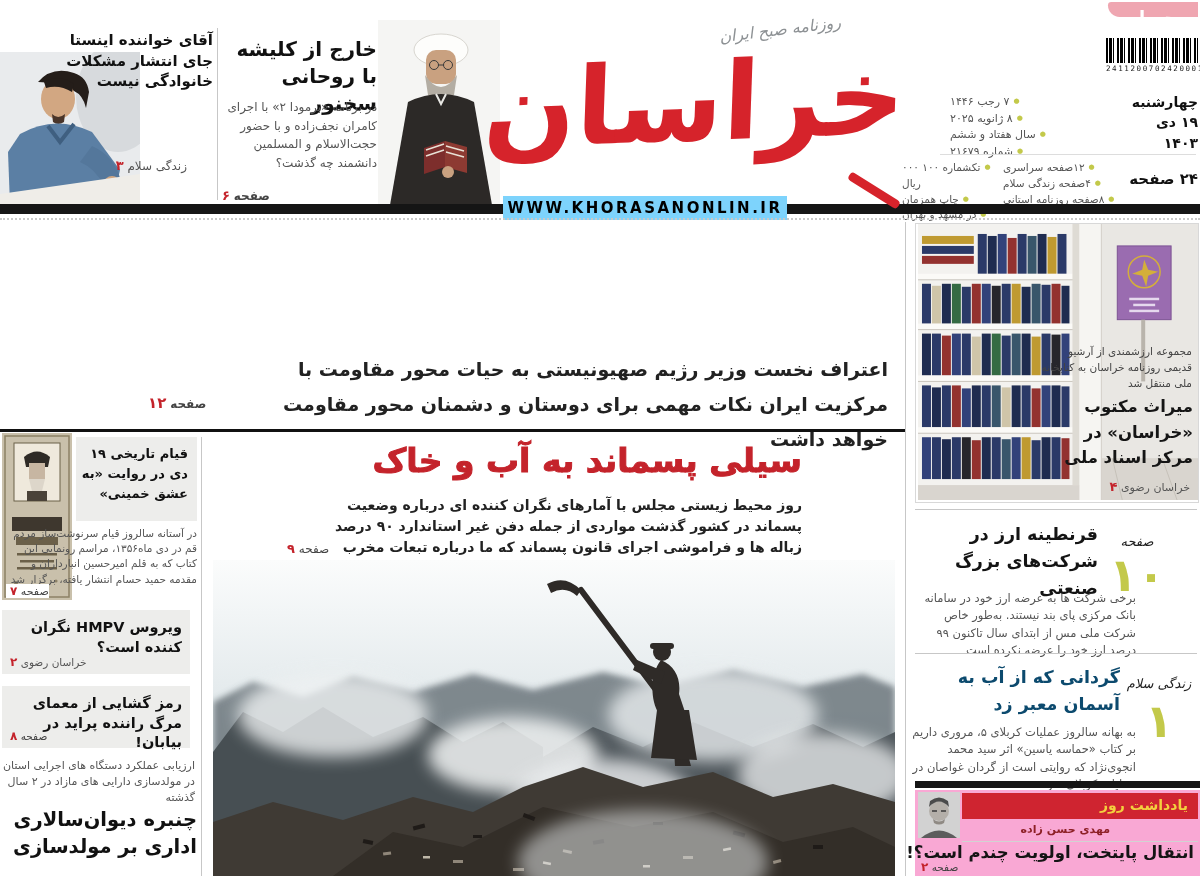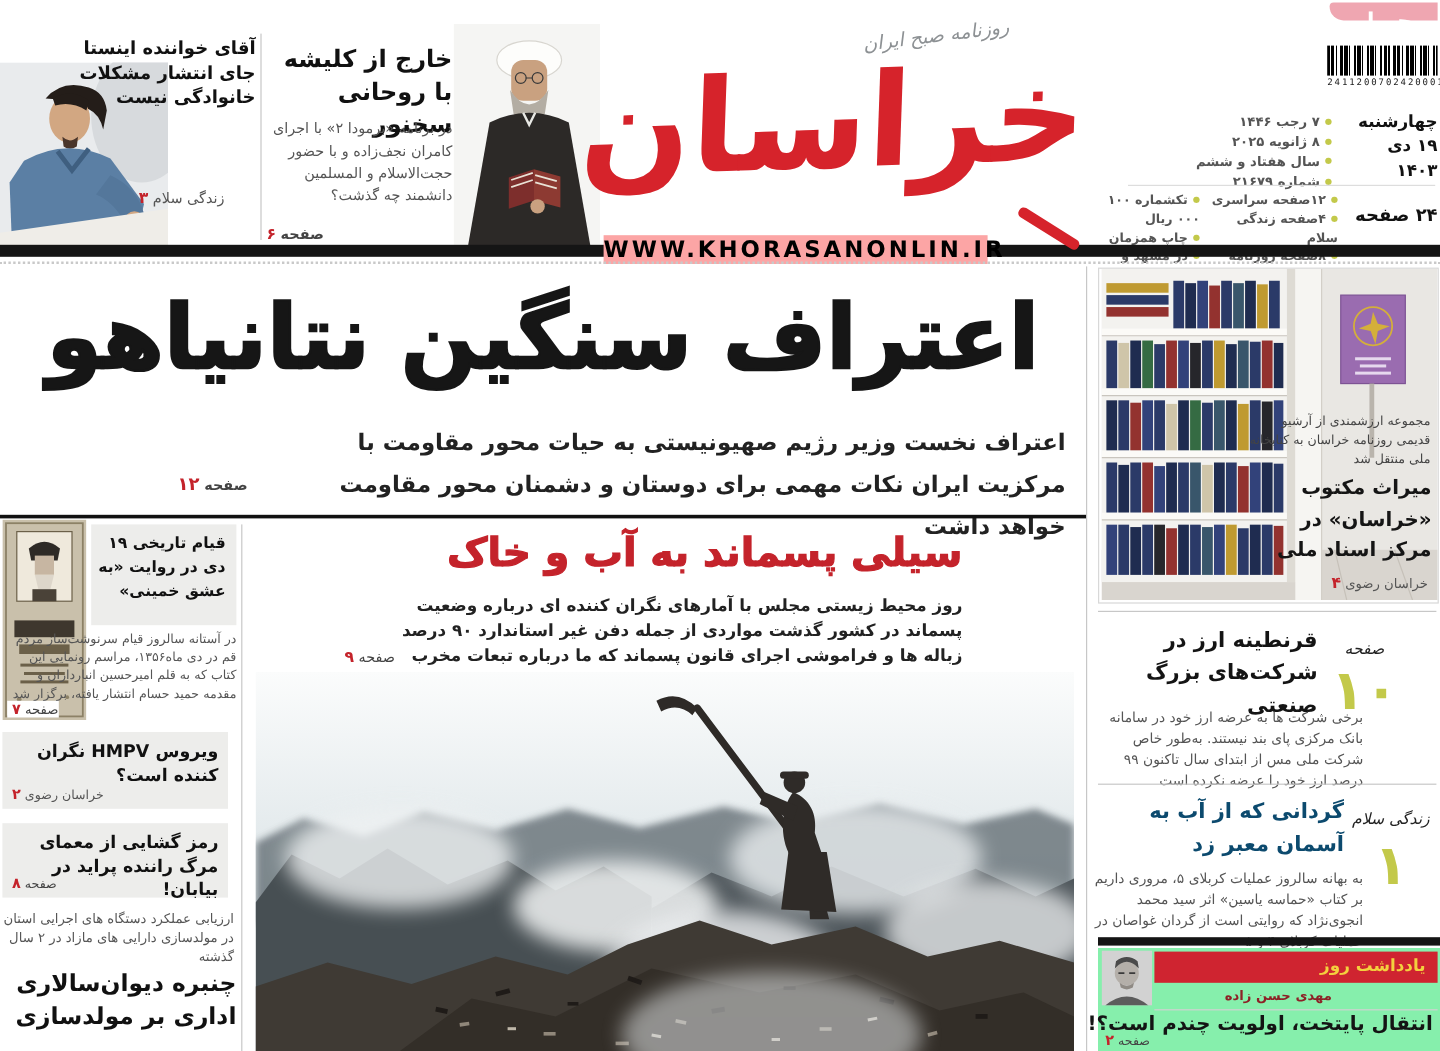--- a/index.html
+++ b/index.html
@@ -9,21 +9,21 @@
   .tr{text-align:right;}
   .tc{text-align:center;}
   .bold{font-weight:bold;}
   .gray{color:#555;}
   .pagenum{color:#c4232b;font-weight:bold;}
   .reflabel{color:#444;font-size:12px;}
   .vline{background:#c7c7c7;width:1px;}
   .hline{background:#c7c7c7;height:1px;}
   .blackbar{background:#151515;}
   ul.bullets{list-style:none;margin:0;padding:0;}
-  ul.bullets li{font-size:11px;color:#555;line-height:1.5;text-align:right;font-weight:bold;}
+  ul.bullets li{font-size:11px;color:#555;line-height:1.5;text-align:left;}
   ul.bullets li::before{content:"●";color:#c3c94a;font-size:7px;vertical-align:2px;margin-left:4px;}
   .barcode-stripes{background:repeating-linear-gradient(90deg,#000 0 2px,#fff 2px 3px,#000 3px 6px,#fff 6px 7px,#000 7px 8px,#fff 8px 11px);}
   .thick{-webkit-text-stroke:2px #161616;}
   .thickred{-webkit-text-stroke:1px #c4232b;}
   svg{display:block;}
 </style>
 </head>
 <body>
 
 <div id="page">
@@ -101,24 +101,23 @@
     <li style="font-size:10.5px;">۸صفحه روزنامه استانی</li>
   </ul>
   <ul class="bullets abs" style="left:902px;top:160px;width:98px;">
     <li style="font-size:10.5px;">تکشماره ۱۰۰ ۰۰۰ ریال</li>
     <li style="font-size:10.5px;">چاپ همزمان</li>
     <li style="font-size:10.5px;">در مشهد و تهران</li>
   </ul>
 
   <div class="abs blackbar" style="left:0;top:204px;width:1200px;height:10px;"></div>
   <div class="abs" style="left:845px;top:186px;width:58px;height:9px;background:#d6232b;transform:rotate(32deg);border-radius:4px;"></div>
-  <div class="abs tc bold" dir="ltr" style="left:503px;top:196px;width:320px;height:24px;line-height:24px;background:#fca5a5;font-size:19px;letter-spacing:2.5px;color:#000;">WWW.KHORASANONLIN.IR</div>
+  <div class="abs tc bold" dir="ltr" style="left:503px;top:196px;width:284px;height:24px;line-height:24px;background:#7dd3fc;font-size:15px;letter-spacing:2.5px;color:#000;">WWW.KHORASANONLIN.IR</div>
   <div class="abs" style="left:0;top:218px;width:1200px;border-top:2px dotted #c9c9c9;"></div>
 
-  <div class="abs tc bold thick" style="left:10px;top:238px;width:885px;font-size:74px;line-height:1.2;color:#161616;white-space:nowrap;">اعتراف سنگین نتانیاهو</div>
   <div class="abs tr" style="right:312px;top:352px;width:620px;font-size:19px;font-weight:600;line-height:1.85;color:#222;">اعتراف نخست وزیر رژیم صهیونیستی به حیات محور مقاومت با مرکزیت ایران نکات مهمی برای دوستان و دشمنان محور مقاومت خواهد داشت</div>
   <div class="abs" style="left:148px;top:394px;font-size:12px;">
     <span class="reflabel bold">صفحه</span>
     <span class="pagenum" style="font-size:15px;">۱۲</span>
   </div>
   <div class="abs" style="left:0;top:429px;width:905px;height:3px;background:#111;"></div>
 
   <div class="abs tr bold thickred" style="right:398px;top:441px;width:420px;font-size:33px;color:#c4232b;white-space:nowrap;">سیلی پسماند به آب و خاک</div>
   <div class="abs tr bold" style="right:398px;top:495px;width:470px;font-size:14px;line-height:1.5;color:#222;">روز محیط زیستی مجلس با آمارهای نگران کننده ای درباره وضعیت پسماند در کشور گذشت مواردی از جمله دفن غیر استاندارد ۹۰ درصد زباله ها و فراموشی اجرای قانون پسماند که ما درباره تبعات مخرب دفن غیر استاندارد پسماند، با کارشناس همکلام شدیم</div>
   <div class="abs" style="left:287px;top:541px;font-size:12px;">
@@ -367,21 +366,21 @@
 
   <div class="abs hline" style="left:915px;top:653px;width:282px;"></div>
 
   <div class="abs tr bold" style="left:948px;top:664px;width:172px;font-size:17.5px;line-height:1.55;color:#0c4a6e;">گردانی که از آب به آسمان معبر زد</div>
   <div class="abs tc" style="left:1122px;top:676px;width:74px;font-size:13px;color:#222;font-style:italic;">زندگی سلام</div>
   <div class="abs tc bold" style="left:1122px;top:698px;width:74px;font-size:46px;line-height:1;color:#c3c94a;">۱</div>
   <div class="abs tr" style="left:908px;top:724px;width:228px;font-size:11.5px;line-height:1.5;color:#555;">به بهانه سالروز عملیات کربلای ۵، مروری داریم بر کتاب «حماسه یاسین» اثر سید محمد انجوی‌نژاد که روایتی است از گردان غواصان در عملیات کربلای ۴ و ۵</div>
 
   <div class="abs blackbar" style="left:915px;top:781px;width:285px;height:7px;"></div>
 
-  <div class="abs" style="left:915px;top:790px;width:285px;height:86px;background:#86efac;">
+  <div class="abs" style="left:915px;top:790px;width:285px;height:86px;background:#f9a8d4;">
     <svg style="position:absolute;left:3px;top:2px;" viewBox="0 0 42 46" width="42" height="46">
       <rect width="42" height="46" fill="#d2d2d2"></rect>
       <circle cx="21" cy="19" r="10" fill="#b4afa9"></circle>
       <path d="M11,15 q10,-11 20,0 l-1,-6 q-9,-7 -18,0 Z" fill="#4a4a4a"></path>
       <path d="M14,19 h5 M23,19 h5" stroke="#3a3a3a" stroke-width="1.5"></path>
       <path d="M15,27 q6,5 12,0 l-1,4 q-5,3 -10,0 Z" fill="#8f8a84"></path>
       <path d="M3,46 q18,-15 36,0 Z" fill="#5c5c5c"></path>
     </svg>
     <div style="position:absolute;left:47px;top:3px;right:2px;height:26px;background:#cf2430;">
       <div class="tr bold" style="padding:4px 10px 0 0;font-size:14px;color:#f3d03e;">یادداشت روز</div>

